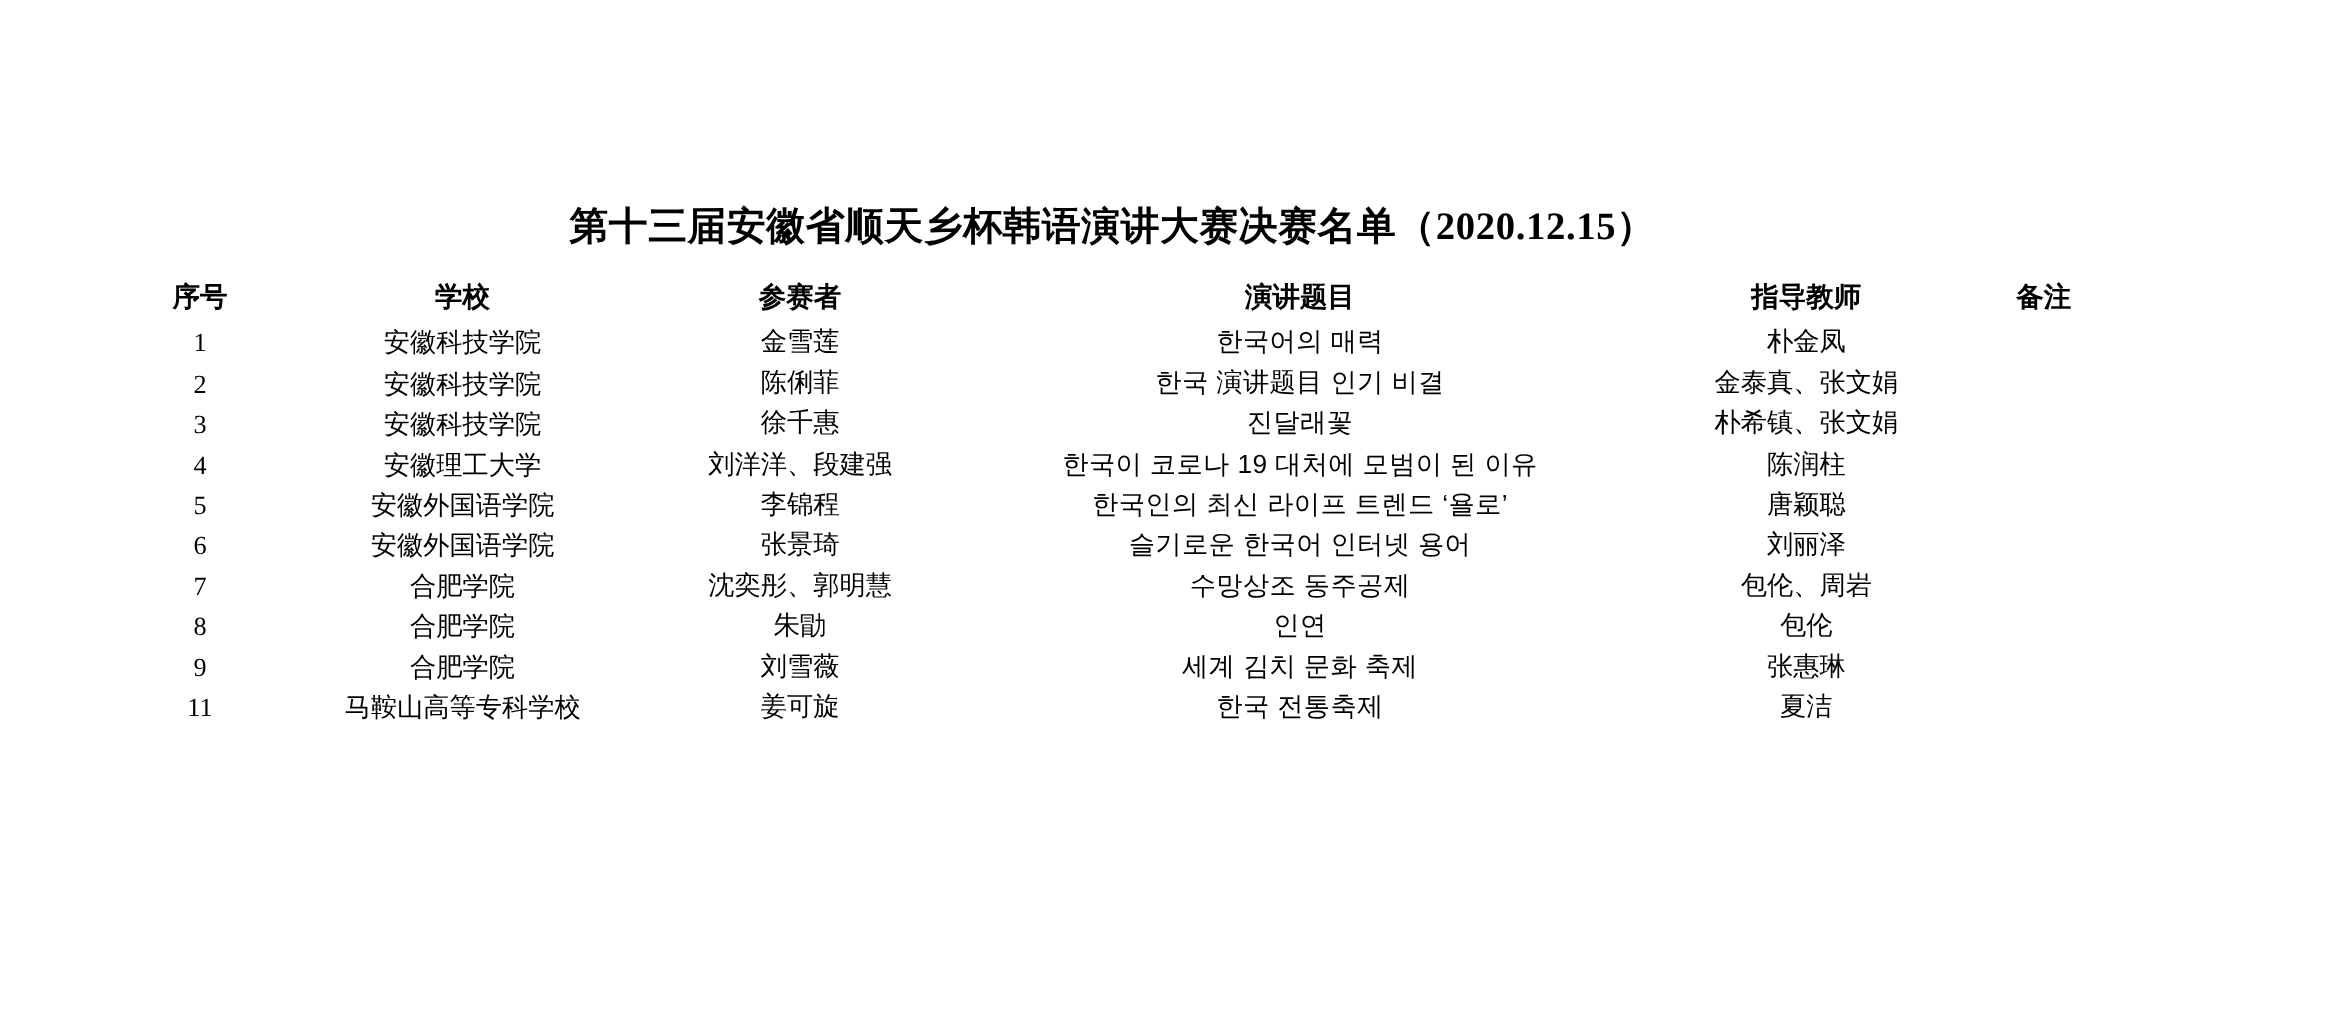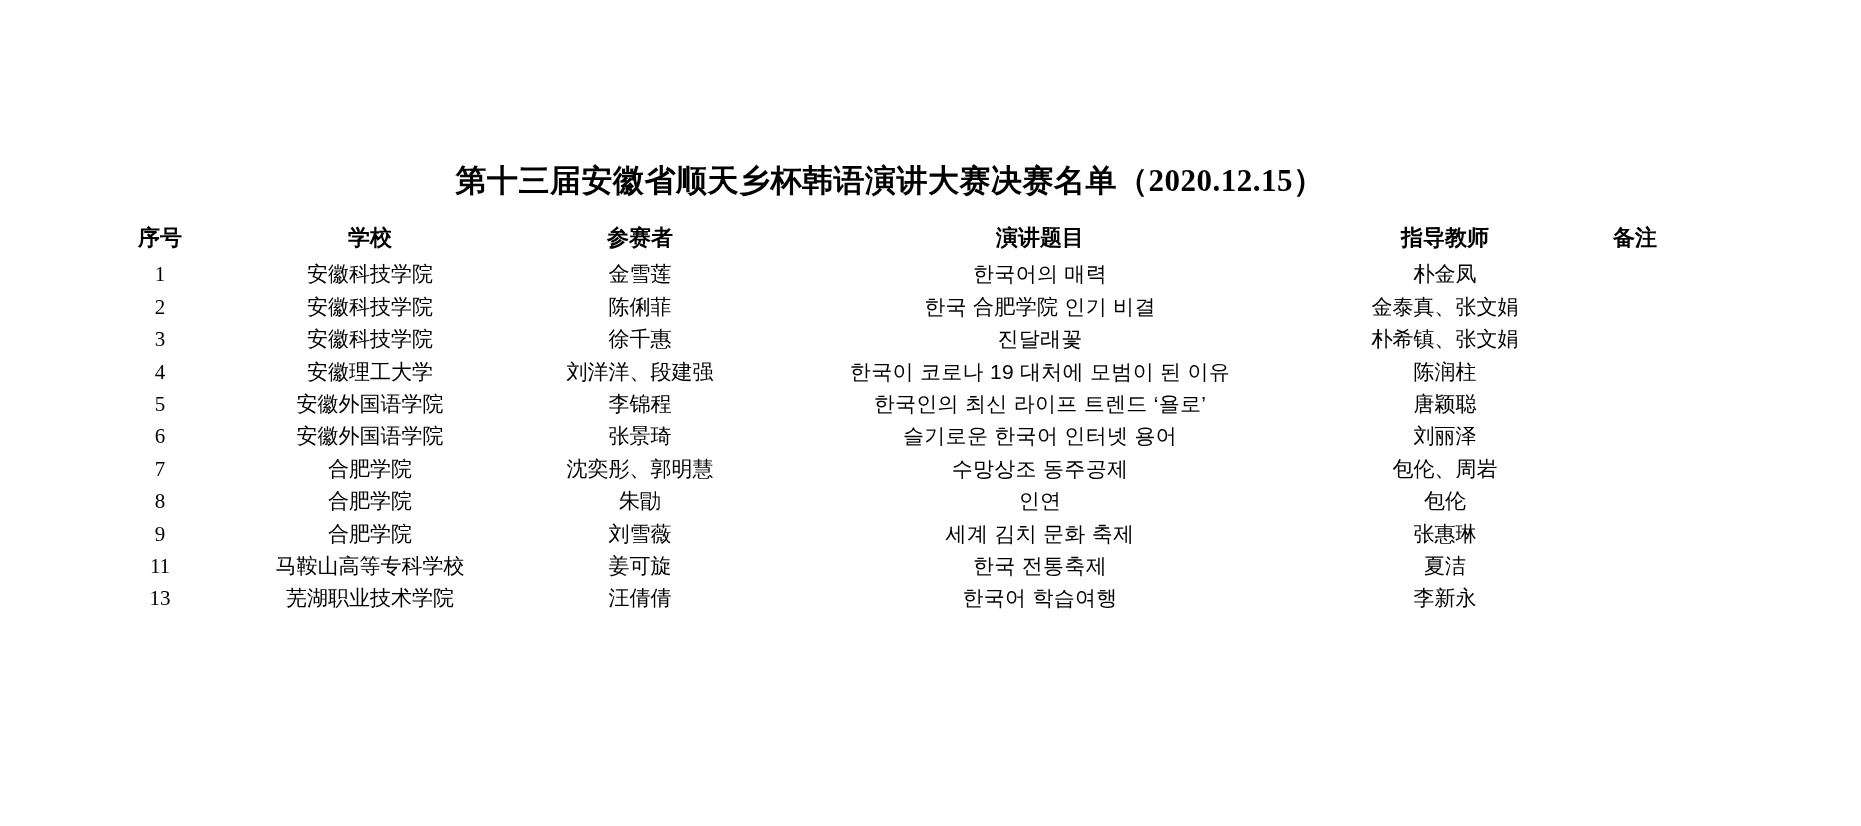--- a/index.html
+++ b/index.html
@@ -120,21 +120,21 @@
             <td class="school">安徽科技学院</td>
             <td class="name">金雪莲</td>
             <td class="topic">한국어의 매력</td>
             <td class="teacher">朴金凤</td>
             <td class="note"></td>
           </tr>
           <tr>
             <td class="idx">2</td>
             <td class="school">安徽科技学院</td>
             <td class="name">陈俐菲</td>
-            <td class="topic">한국 合肥学院 인기 비결</td>
+            <td class="topic">한국 演讲题目 인기 비결</td>
             <td class="teacher">金泰真、张文娟</td>
             <td class="note"></td>
           </tr>
           <tr>
             <td class="idx">3</td>
             <td class="school">安徽科技学院</td>
             <td class="name">徐千惠</td>
             <td class="topic">진달래꽃</td>
             <td class="teacher">朴希镇、张文娟</td>
             <td class="note"></td>
@@ -188,25 +188,17 @@
             <td class="note"></td>
           </tr>
           <tr>
             <td class="idx">11</td>
             <td class="school">马鞍山高等专科学校</td>
             <td class="name">姜可旋</td>
             <td class="topic">한국 전통축제</td>
             <td class="teacher">夏洁</td>
             <td class="note"></td>
           </tr>
-          <tr>
-            <td class="idx">13</td>
-            <td class="school">芜湖职业技术学院</td>
-            <td class="name">汪倩倩</td>
-            <td class="topic">한국어  학습여행</td>
-            <td class="teacher">李新永</td>
-            <td class="note"></td>
-          </tr>
         </tbody>
     </table>
   </div>
 
 </div>
 
 </body></html>

